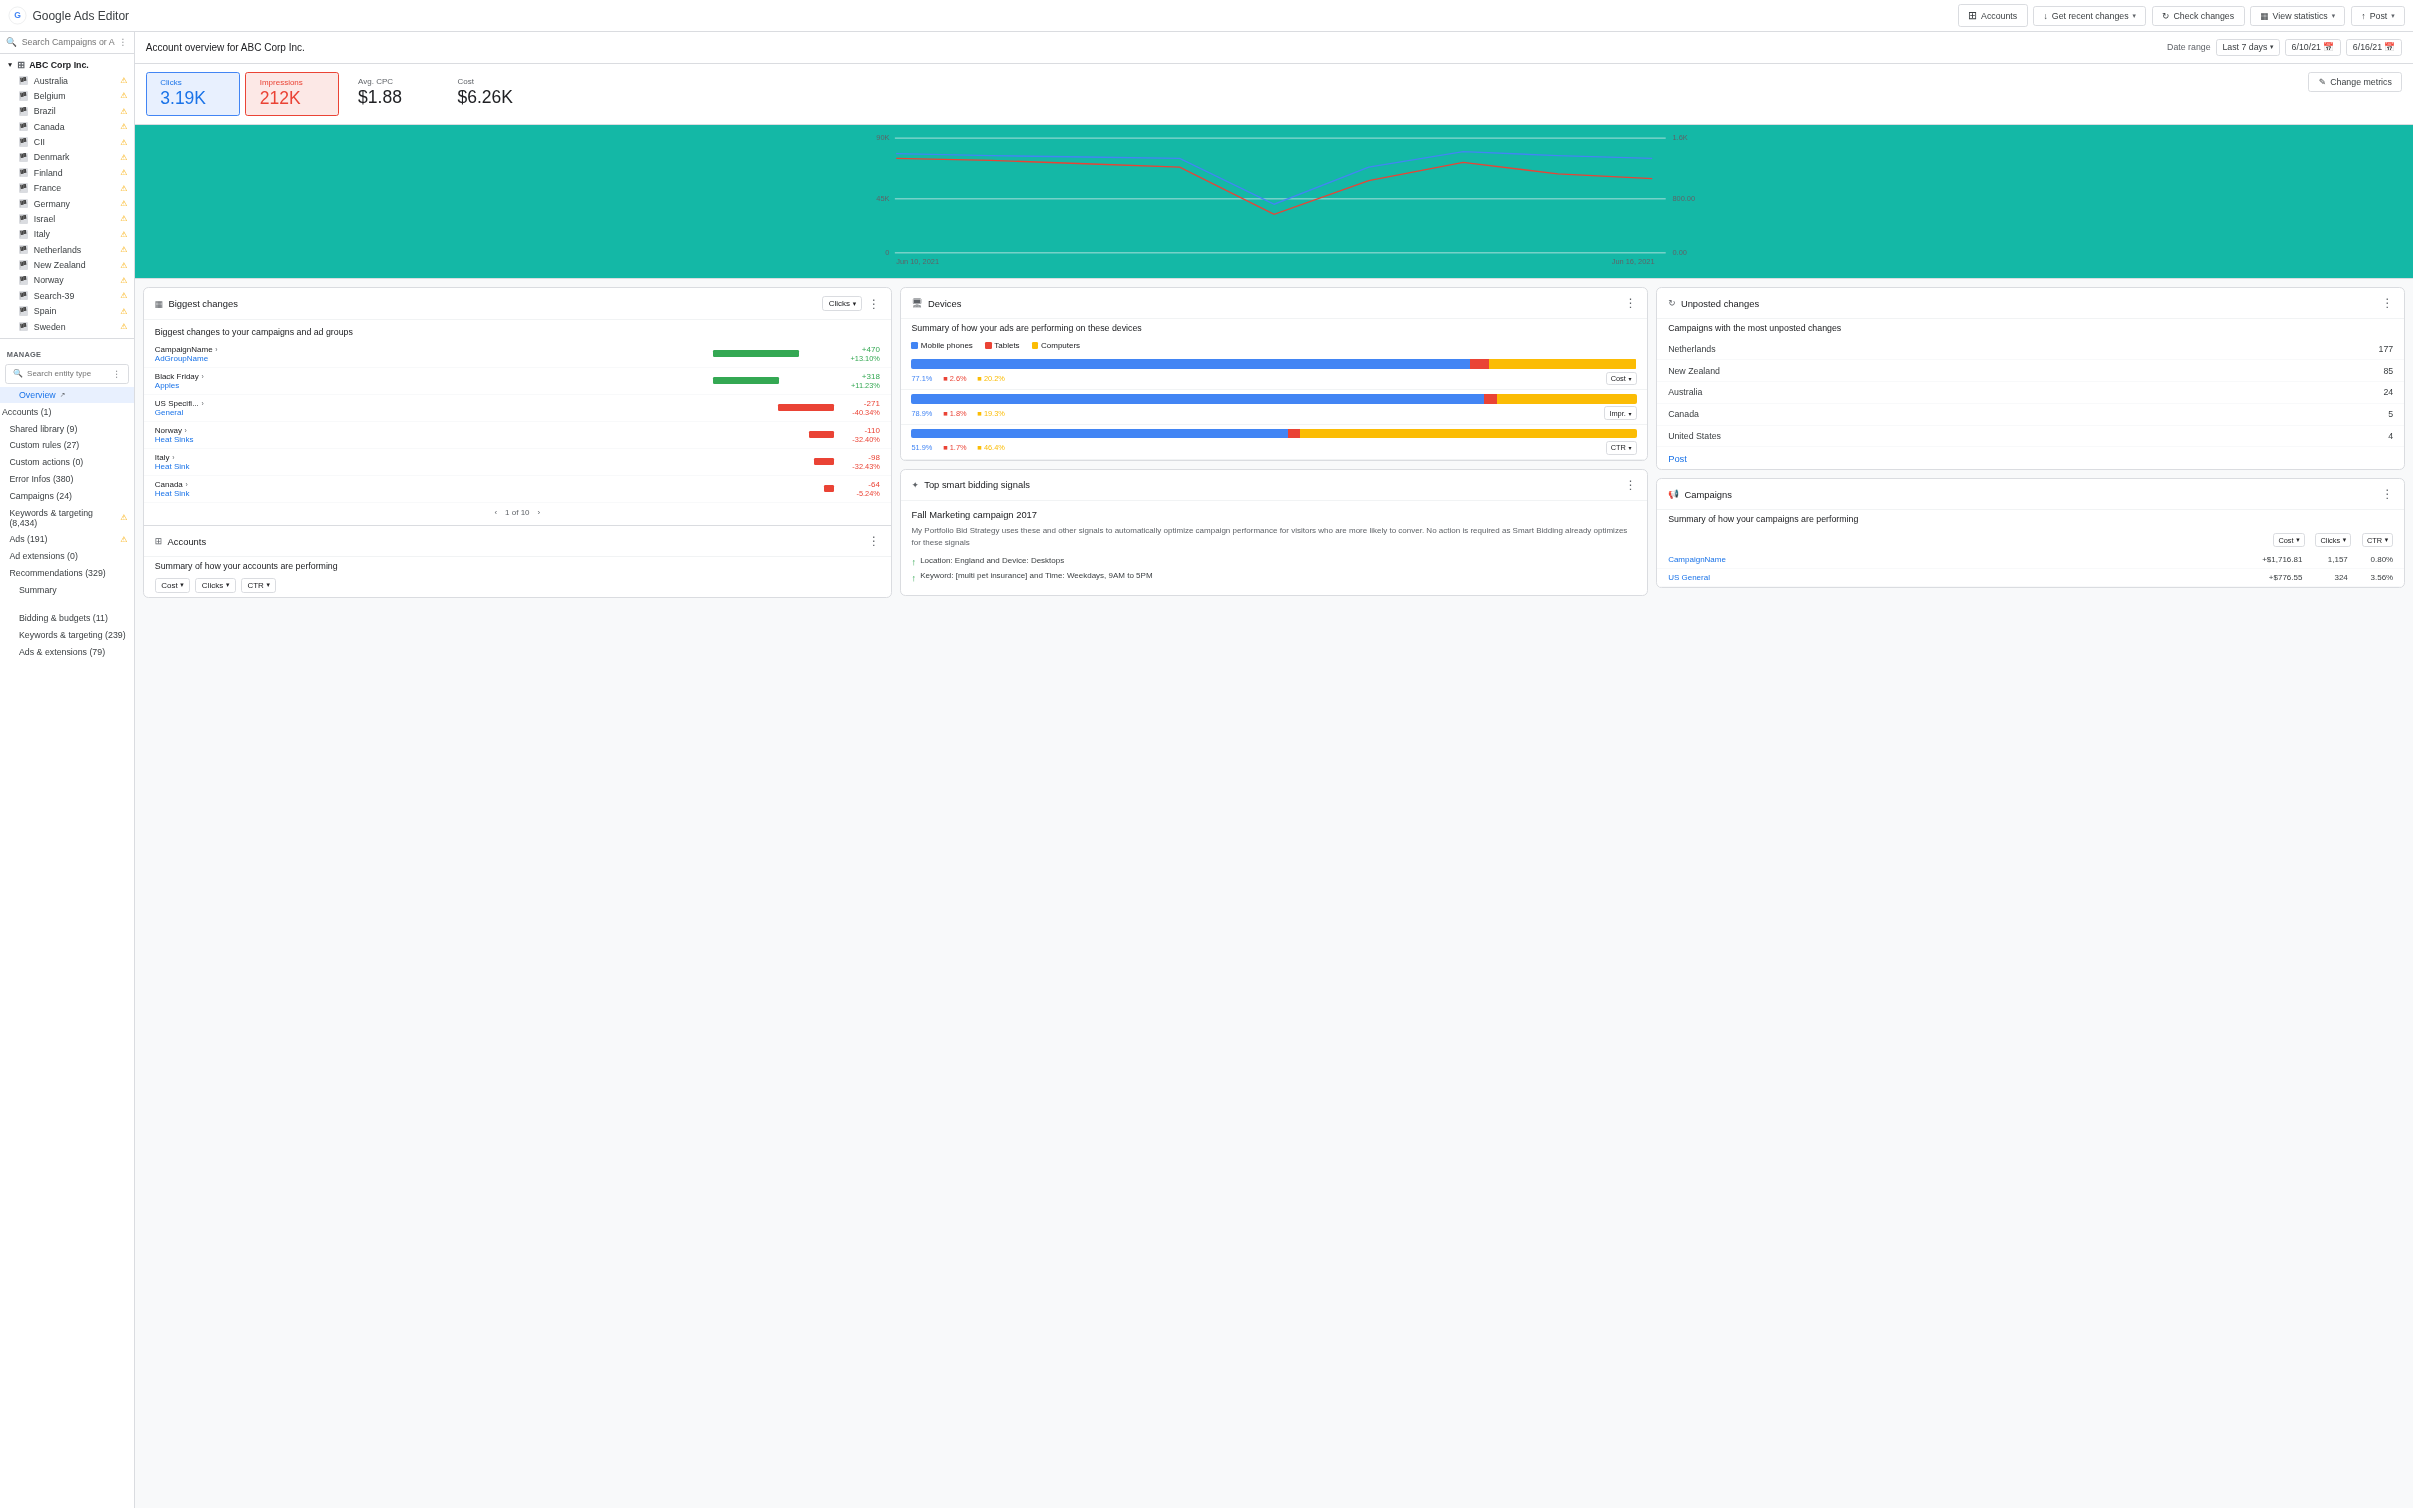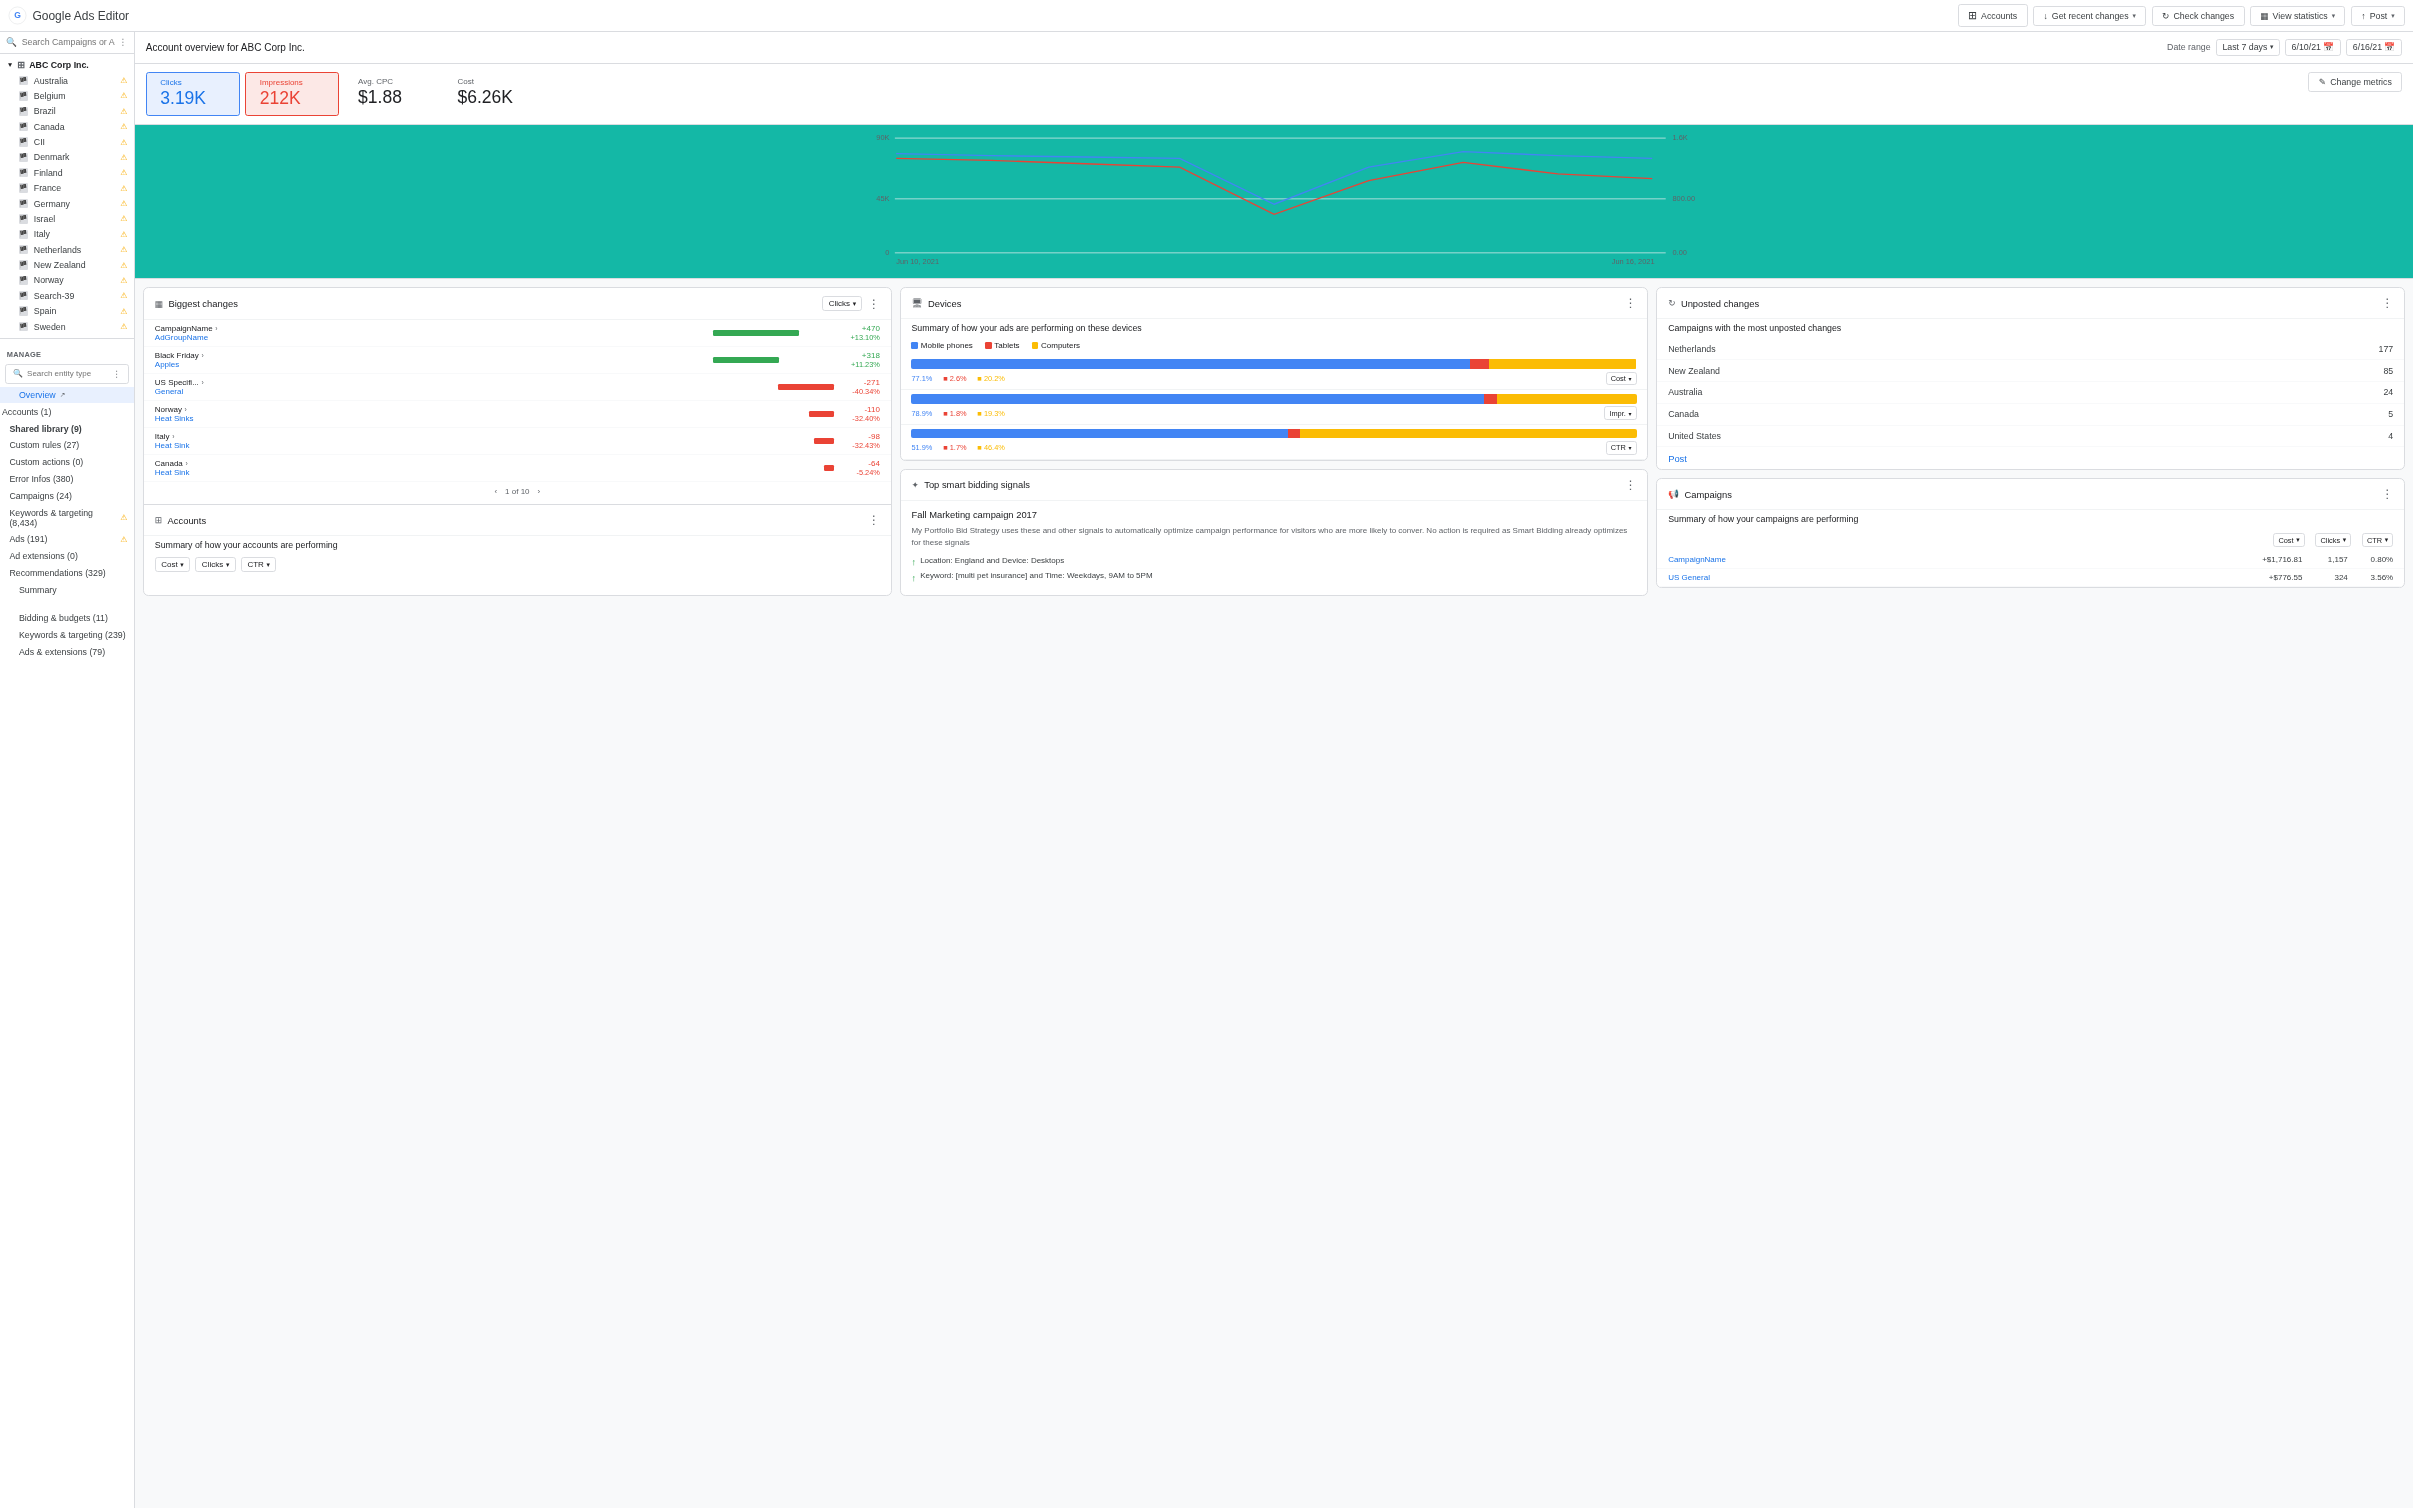--- a/index.html
+++ b/index.html
@@ -372,21 +372,21 @@
     <div id="nav-items-list">
         <div class="sidebar-nav-item active" style="padding-left: 19px;">
     <span>Overview</span>
     <span class="external-icon">↗</span>
 
   </div>
         <div class="sidebar-nav-item" style="padding-left: 2px;">
     <span>Accounts (1)</span>
 
   </div>
-        <div class="sidebar-nav-item" style="padding-left: 9.4px; font-weight: bold;">
+        <div class="sidebar-nav-item" style="padding-left: 9.4px;">
     <span>Shared library (9)</span>
 
   </div>
         <div class="sidebar-nav-item" style="padding-left: 9.4px;">
     <span>Custom rules (27)</span>
 
   </div>
         <div class="sidebar-nav-item" style="padding-left: 9.4px;">
     <span>Custom actions (0)</span>
 
@@ -510,20 +510,23 @@
       <div class="widget">
         <div class="widget-header">
           <span style="color:#5f6368;">▦</span>
           <span class="widget-title">Biggest changes</span>
           <div class="widget-dropdown">
             <span>Clicks</span>
             <span style="font-size:6.7px;">▾</span>
           </div>
           <span class="widget-menu">⋮</span>
         </div>
+        <div style="padding: 6.7px 10.8px 4px;">
+          <span style="font-size:8.8px; color:#202124;">Biggest changes to your campaigns and ad groups</span>
+        </div>
         <div id="biggest-changes-rows">
             <div class="change-row">
     <div class="change-names">
       <div class="change-campaign">
         CampaignName <span style="font-size:6.7px; color:#5f6368;">›</span>
       </div>
       <div class="change-adgroup">AdGroupName</div>
     </div>
     <div class="change-bar-container">
       <div class="change-bar-pos" style="width:86px;"></div>

